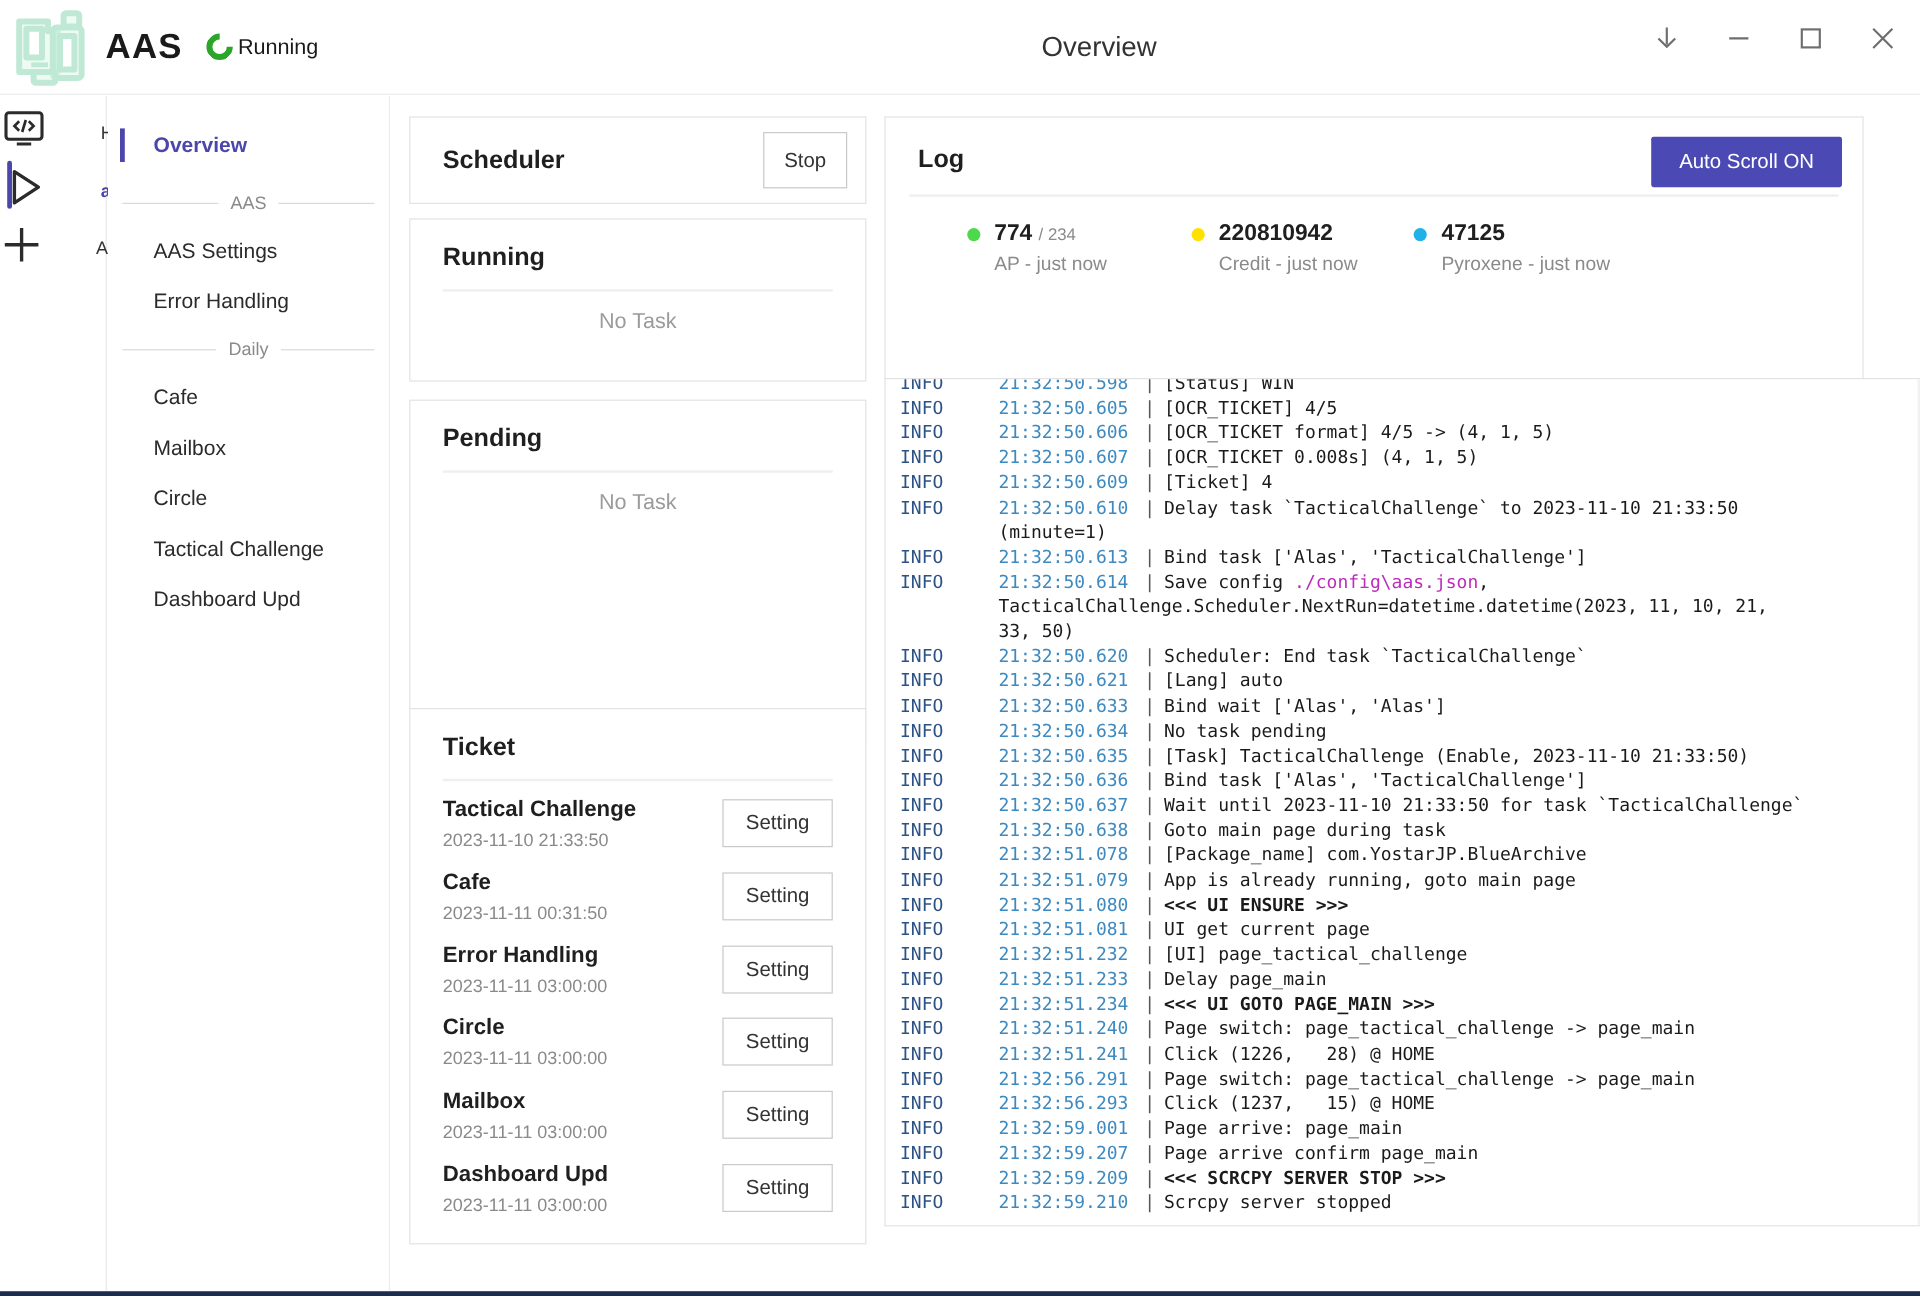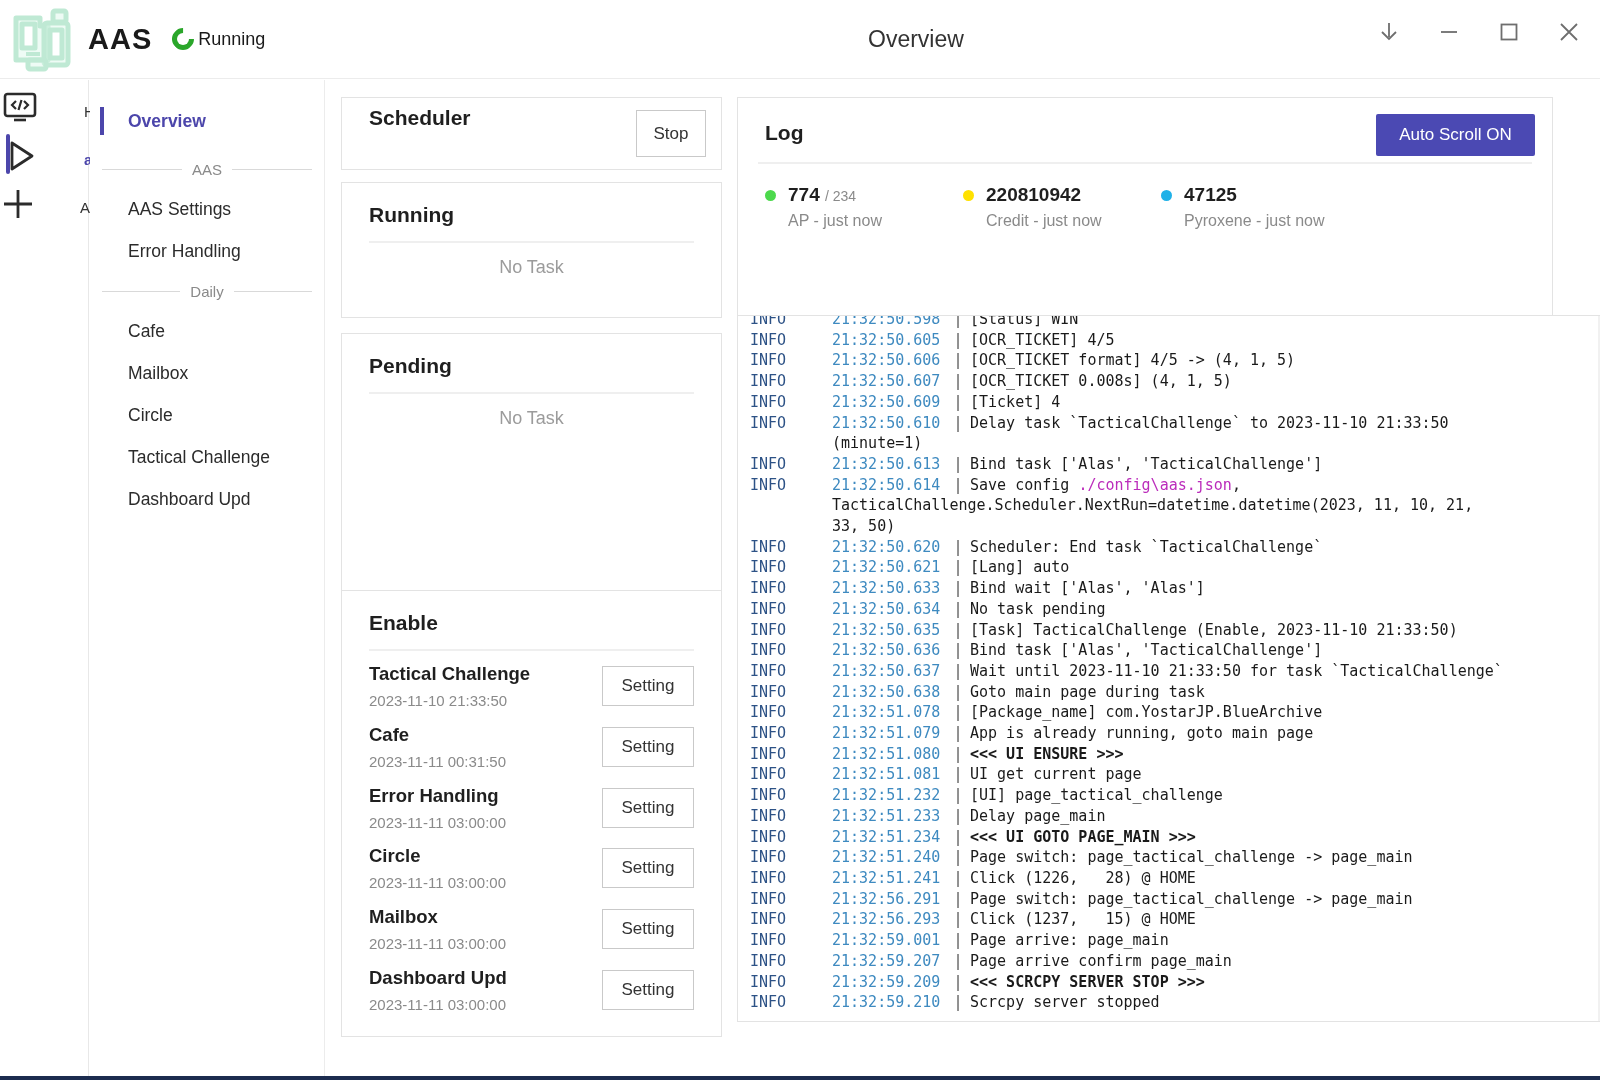--- a/index.html
+++ b/index.html
@@ -38,21 +38,21 @@
   .sb-divider{height:38px;display:flex;align-items:center;padding:0 12px;gap:10px;}
   .sb-divider .line{flex:1;height:1px;background:#d9d9d9;}
   .sb-div-label{font-size:15px;color:#8a8a8a;}
 
   
   .card{position:absolute;background:#fff;border:1px solid #e3e3e3;}
   .card-title{font-size:21px;font-weight:bold;color:#1f1f1f;}
   .hr{height:2px;background:#efefef;}
 
   .card-scheduler{left:341px;top:97px;width:381px;height:73px;}
-  .card-scheduler .card-title{position:absolute;left:27px;top:8px;}
+  .card-scheduler .card-title{position:absolute;left:27px;top:24px;}
   .btn-outline{border:1px solid #c9c9c9;background:#fff;font-size:17px;color:#333;font-family:"Liberation Sans",sans-serif;cursor:pointer;}
   .stop-btn{position:absolute;right:15px;top:12px;width:70px;height:47px;}
 
   .card-running{left:341px;top:182px;width:381px;height:136px;}
   .card-pending{left:341px;top:333px;width:381px;height:288px;}
   .panel-head{position:absolute;left:27px;top:20px;}
   .panel-hr{position:absolute;left:27px;right:27px;top:58px;}
   .no-task{position:absolute;left:0;right:0;top:74px;text-align:center;font-size:18px;color:#9b9b9b;}
 
   .card-waiting{left:341px;top:590px;width:381px;height:447px;}
@@ -61,21 +61,21 @@
   .wait-name{font-size:18.5px;font-weight:bold;color:#1f1f1f;padding-top:6px;}
   .wait-time{font-size:15px;color:#8a8a8a;margin-top:7px;}
   .setting-btn{position:absolute;right:12px;top:9px;width:92px;height:40px;font-size:17px;}
 
   
   .card-log{left:737px;top:97px;width:816px;height:223px;}
   .card-log .card-title{position:absolute;left:27px;top:23px;}
   .card-log .panel-hr{top:64px;left:20px;right:20px;}
   .autoscroll-btn{position:absolute;right:17px;top:16px;width:159px;height:42px;background:var(--accent-btn,#4b49b3);color:#fff;border:none;font-size:17px;font-family:"Liberation Sans",sans-serif;border-radius:2px;cursor:pointer;}
   .stats{position:absolute;left:27px;top:86px;display:flex;}
-  .stat{width:198px;display:flex;}
+  .stat{width:198px;display:flex;justify-content:center;}
   .dot{width:11px;height:11px;border-radius:50%;margin-top:6px;flex:0 0 11px;}
   .stat-body{margin-left:12px;}
   .stat-val{font-size:19px;font-weight:bold;color:#1f1f1f;}
   .stat-suffix{font-size:14px;color:#8a8a8a;font-weight:normal;}
   .stat-label{font-size:16px;color:#8a8a8a;margin-top:6px;}
 
   
   .log-panel{left:737px;top:315px;width:879px;height:707px;overflow:hidden;}
   .log-scroll{position:absolute;left:0;top:0;right:17px;bottom:0;overflow:hidden;}
   .log-lines{font-family:"DejaVu Sans Mono",monospace;font-size:15px;line-height:20.7px;margin-top:-7px;padding-left:12px;}
@@ -219,21 +219,21 @@
   <div class="no-task">No Task</div>
 </div>
 
 <div class="card card-pending">
   <div class="card-title panel-head">Pending</div>
   <div class="hr panel-hr"></div>
   <div class="no-task">No Task</div>
 </div>
 
 <div class="card card-waiting">
-  <div class="card-title panel-head">Enable</div>
+  <div class="card-title panel-head">Ticket</div>
   <div class="hr panel-hr"></div>
   <div class="wait-list" id="wait-list">
       <div class="wait-row">
         <div class="wait-name">Tactical Challenge</div>
         <div class="wait-time">2023-11-10 21:33:50</div>
         <button class="btn-outline setting-btn">Setting</button>
       </div>
       <div class="wait-row">
         <div class="wait-name">Cafe</div>
         <div class="wait-time">2023-11-11 00:31:50</div>

